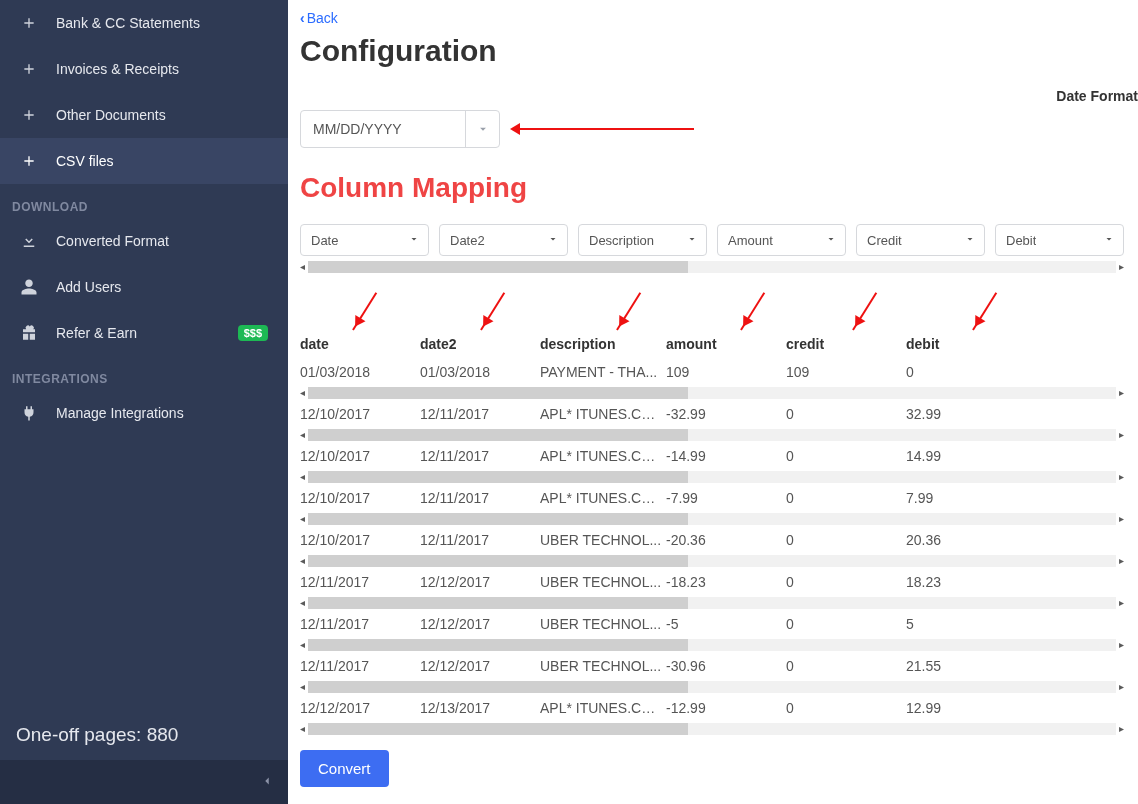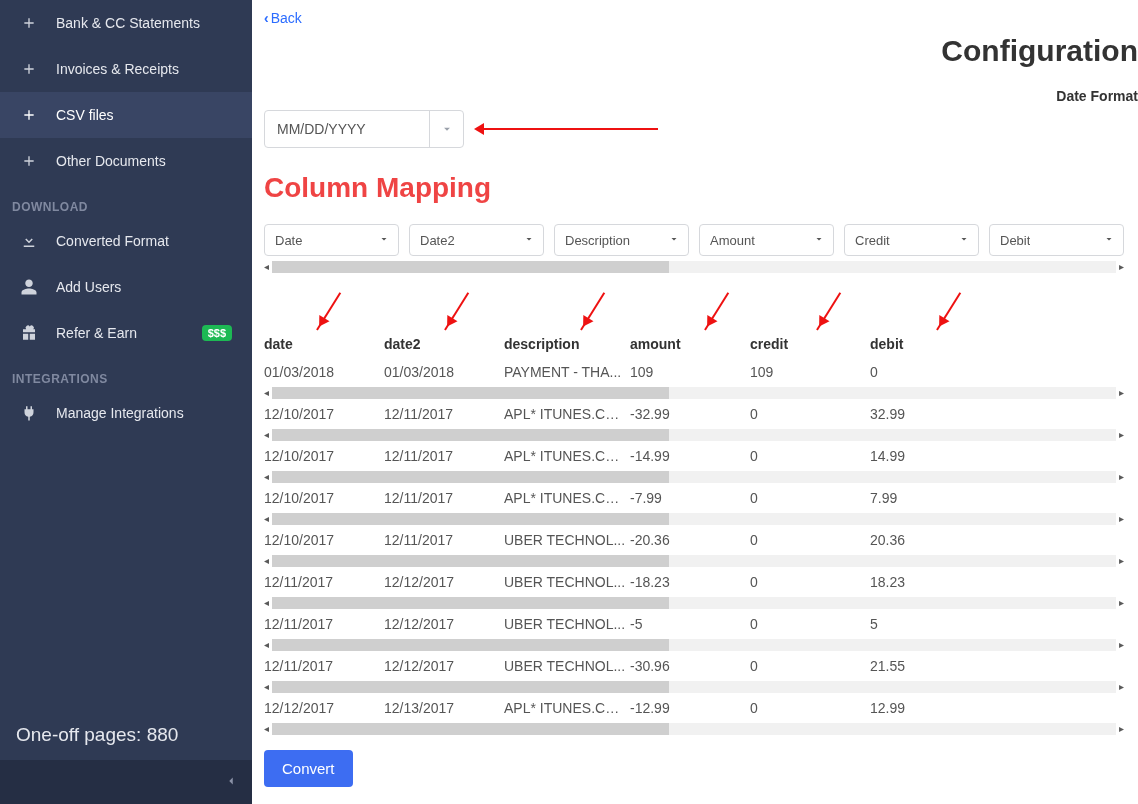--- a/index.html
+++ b/index.html
@@ -1,34 +1,34 @@
 <!DOCTYPE html>
 <html><head>
 <meta charset="utf-8">
 <style>
   * { box-sizing: border-box; margin: 0; padding: 0; }
   html, body { width: 1138px; height: 804px; font-family: "Segoe UI", Arial, sans-serif; overflow: hidden; background: #fff; }
   .app { display: flex; width: 100%; height: 100%; }
 
   
-  .sidebar { width: 252px; background: #2f3a54; color: #cfd3dc; display: flex; flex-direction: column; position: relative; font-size: 14px; }
+  .sidebar { width: 288px; background: #2f3a54; color: #cfd3dc; display: flex; flex-direction: column; position: relative; font-size: 14px; }
   .nav-item { display: flex; align-items: center; gap: 18px; padding: 14px 20px; cursor: pointer; color: #e6e8ee; }
   .nav-item.active { background: #394564; color: #ffffff; }
   .nav-icon { width: 18px; height: 18px; display: inline-flex; align-items: center; justify-content: center; flex-shrink: 0; color: #cfd3dc; }
   .nav-item.active .nav-icon { color: #fff; }
   .nav-section { padding: 16px 20px 4px 12px; font-size: 12px; letter-spacing: 0.5px; color: #8089a0; font-weight: 600; }
   .badge-green { background: #1db954; color: #fff; font-size: 11px; font-weight: 700; border-radius: 4px; padding: 2px 6px; margin-left: auto; }
   .one-off { margin-top: auto; padding: 14px 16px; background: #2f3a54; color: #e6e8ee; font-size: 19px; }
   .collapse-row { background: #252e44; height: 44px; display: flex; align-items: center; justify-content: flex-end; padding-right: 14px; cursor: pointer; }
   .collapse-row svg { width: 14px; height: 14px; color: #8b93a8; }
 
   
   .main { flex: 1; padding: 10px 0 0 12px; overflow: hidden; font-size: 14px; color: #333; position: relative; }
   .back-link { color: #2b6cff; font-size: 14px; cursor: pointer; display: inline-flex; align-items: center; gap: 2px; margin-bottom: 2px; }
-  h1.page-title { font-size: 30px; font-weight: 600; color: #333; margin: 6px 0 20px 0; text-align: right; }
+  h1.page-title { font-size: 30px; font-weight: 600; color: #333; margin: 6px 0 20px 0; }
   .field-label { font-weight: 700; font-size: 14px; margin-bottom: 6px; text-align: right; }
   .select-box { display: inline-flex; align-items: center; border: 1px solid #d6d8dc; border-radius: 4px; height: 38px; min-width: 200px; background: #fff; cursor: pointer; font-size: 14px; }
   .select-box .sel-val { padding: 0 12px; color: #555; flex: 1; }
   .select-box .caret-wrap { border-left: 1px solid #d6d8dc; width: 34px; height: 100%; display: flex; align-items: center; justify-content: center; color: #9aa0aa; }
   h2.section-title { font-size: 28px; font-weight: 600; color: #ef4444; margin: 24px 0 20px 0; }
 
   
   .ann-arrow-h { position: absolute; height: 2px; background: #e11; }
   .ann-arrow-h::before { content: ""; position: absolute; left: -10px; top: -5px; border: 6px solid transparent; border-right: 10px solid #e11; }
   .ann-arrow-diag { position: absolute; width: 2px; background: #e11; transform-origin: bottom center; }
@@ -79,35 +79,35 @@
           <span>Bank &amp; CC Statements</span>
         </div>
         <div class="nav-item">
           <span class="nav-icon">
             <svg viewBox="0 0 24 24" width="16" height="16" fill="currentColor">
               <path d="M11 5h2v6h6v2h-6v6h-2v-6H5v-2h6V5z"></path>
             </svg>
           </span>
           <span>Invoices &amp; Receipts</span>
         </div>
+        <div class="nav-item">
+          <span class="nav-icon">
+            <svg viewBox="0 0 24 24" width="16" height="16" fill="currentColor">
+              <path d="M11 5h2v6h6v2h-6v6h-2v-6H5v-2h6V5z"></path>
+            </svg>
+          </span>
+          <span>Other Documents</span>
+        </div>
         <div class="nav-item active">
           <span class="nav-icon">
             <svg viewBox="0 0 24 24" width="16" height="16" fill="currentColor">
               <path d="M11 5h2v6h6v2h-6v6h-2v-6H5v-2h6V5z"></path>
             </svg>
           </span>
           <span>CSV files</span>
-        </div>
-        <div class="nav-item">
-          <span class="nav-icon">
-            <svg viewBox="0 0 24 24" width="16" height="16" fill="currentColor">
-              <path d="M11 5h2v6h6v2h-6v6h-2v-6H5v-2h6V5z"></path>
-            </svg>
-          </span>
-          <span>Other Documents</span>
         </div>
       </div>
 
     <div class="nav-section">DOWNLOAD</div>
     <div class="nav-item">
       <span class="nav-icon">
         <svg viewBox="0 0 24 24" fill="currentColor" width="18" height="18">
             <path d="M5 20h14v-2H5v2zm7-18v10.17l3.59-3.58L17 10l-5 5-5-5 1.41-1.41L12 12.17V2h0z"></path>
           </svg>
       </span>

